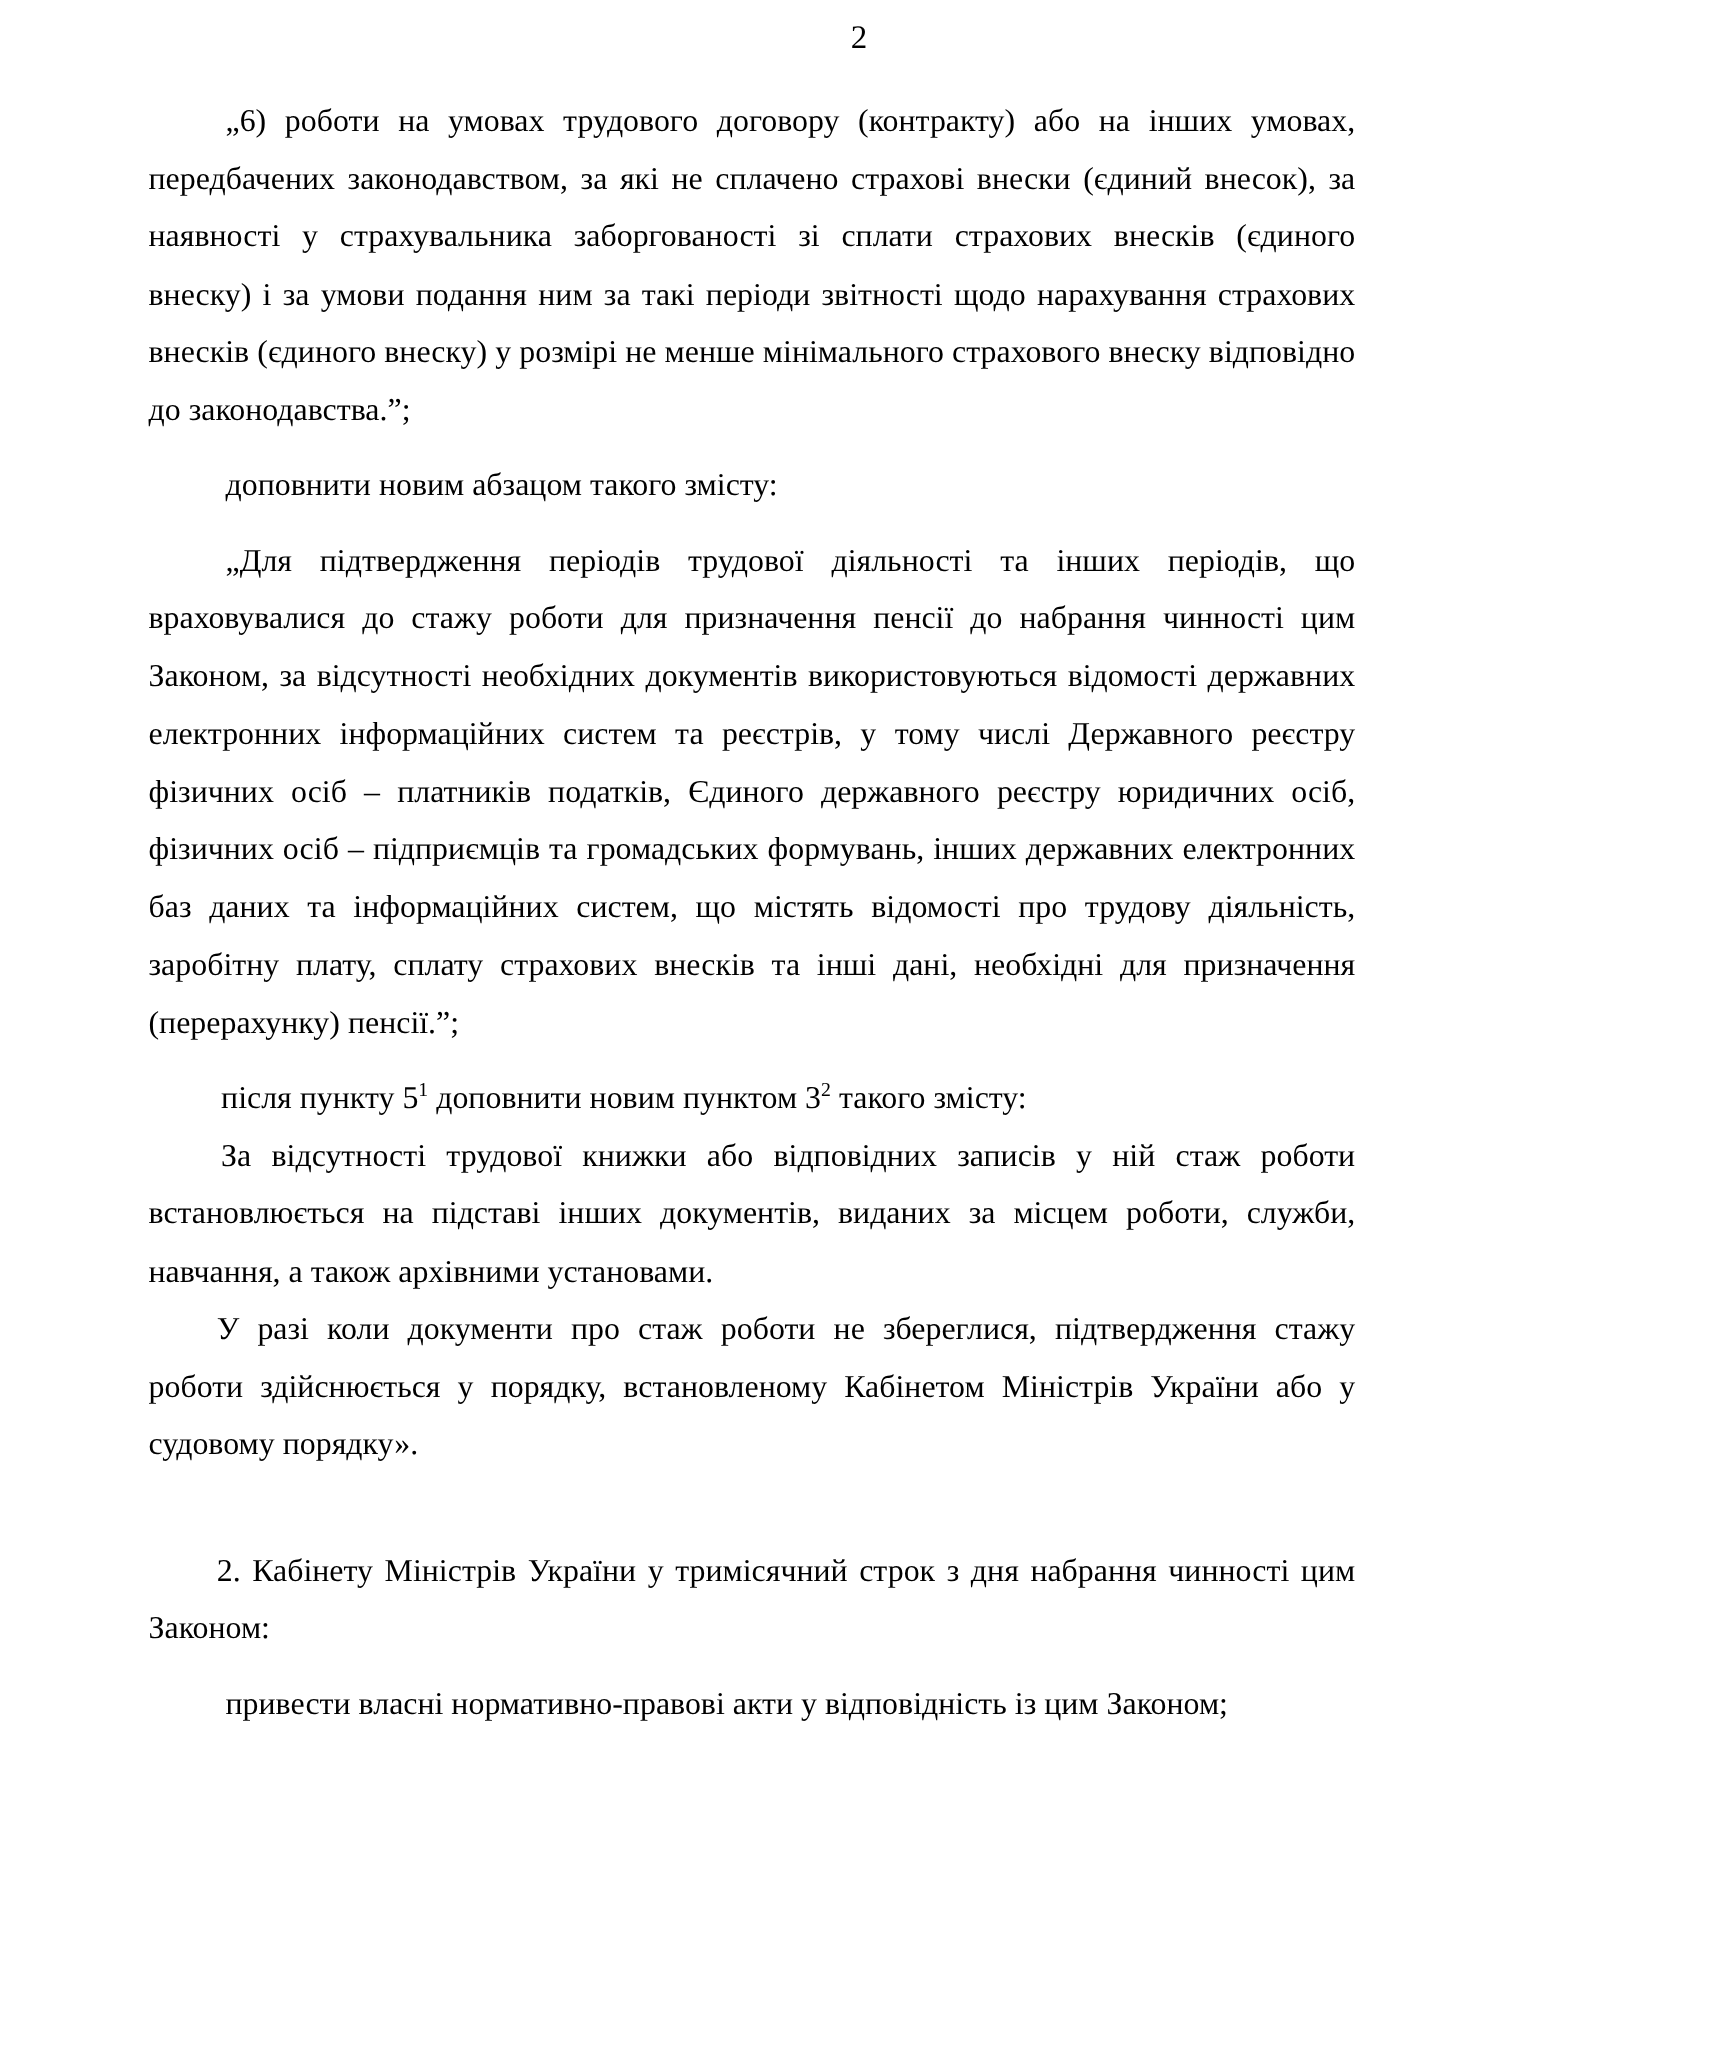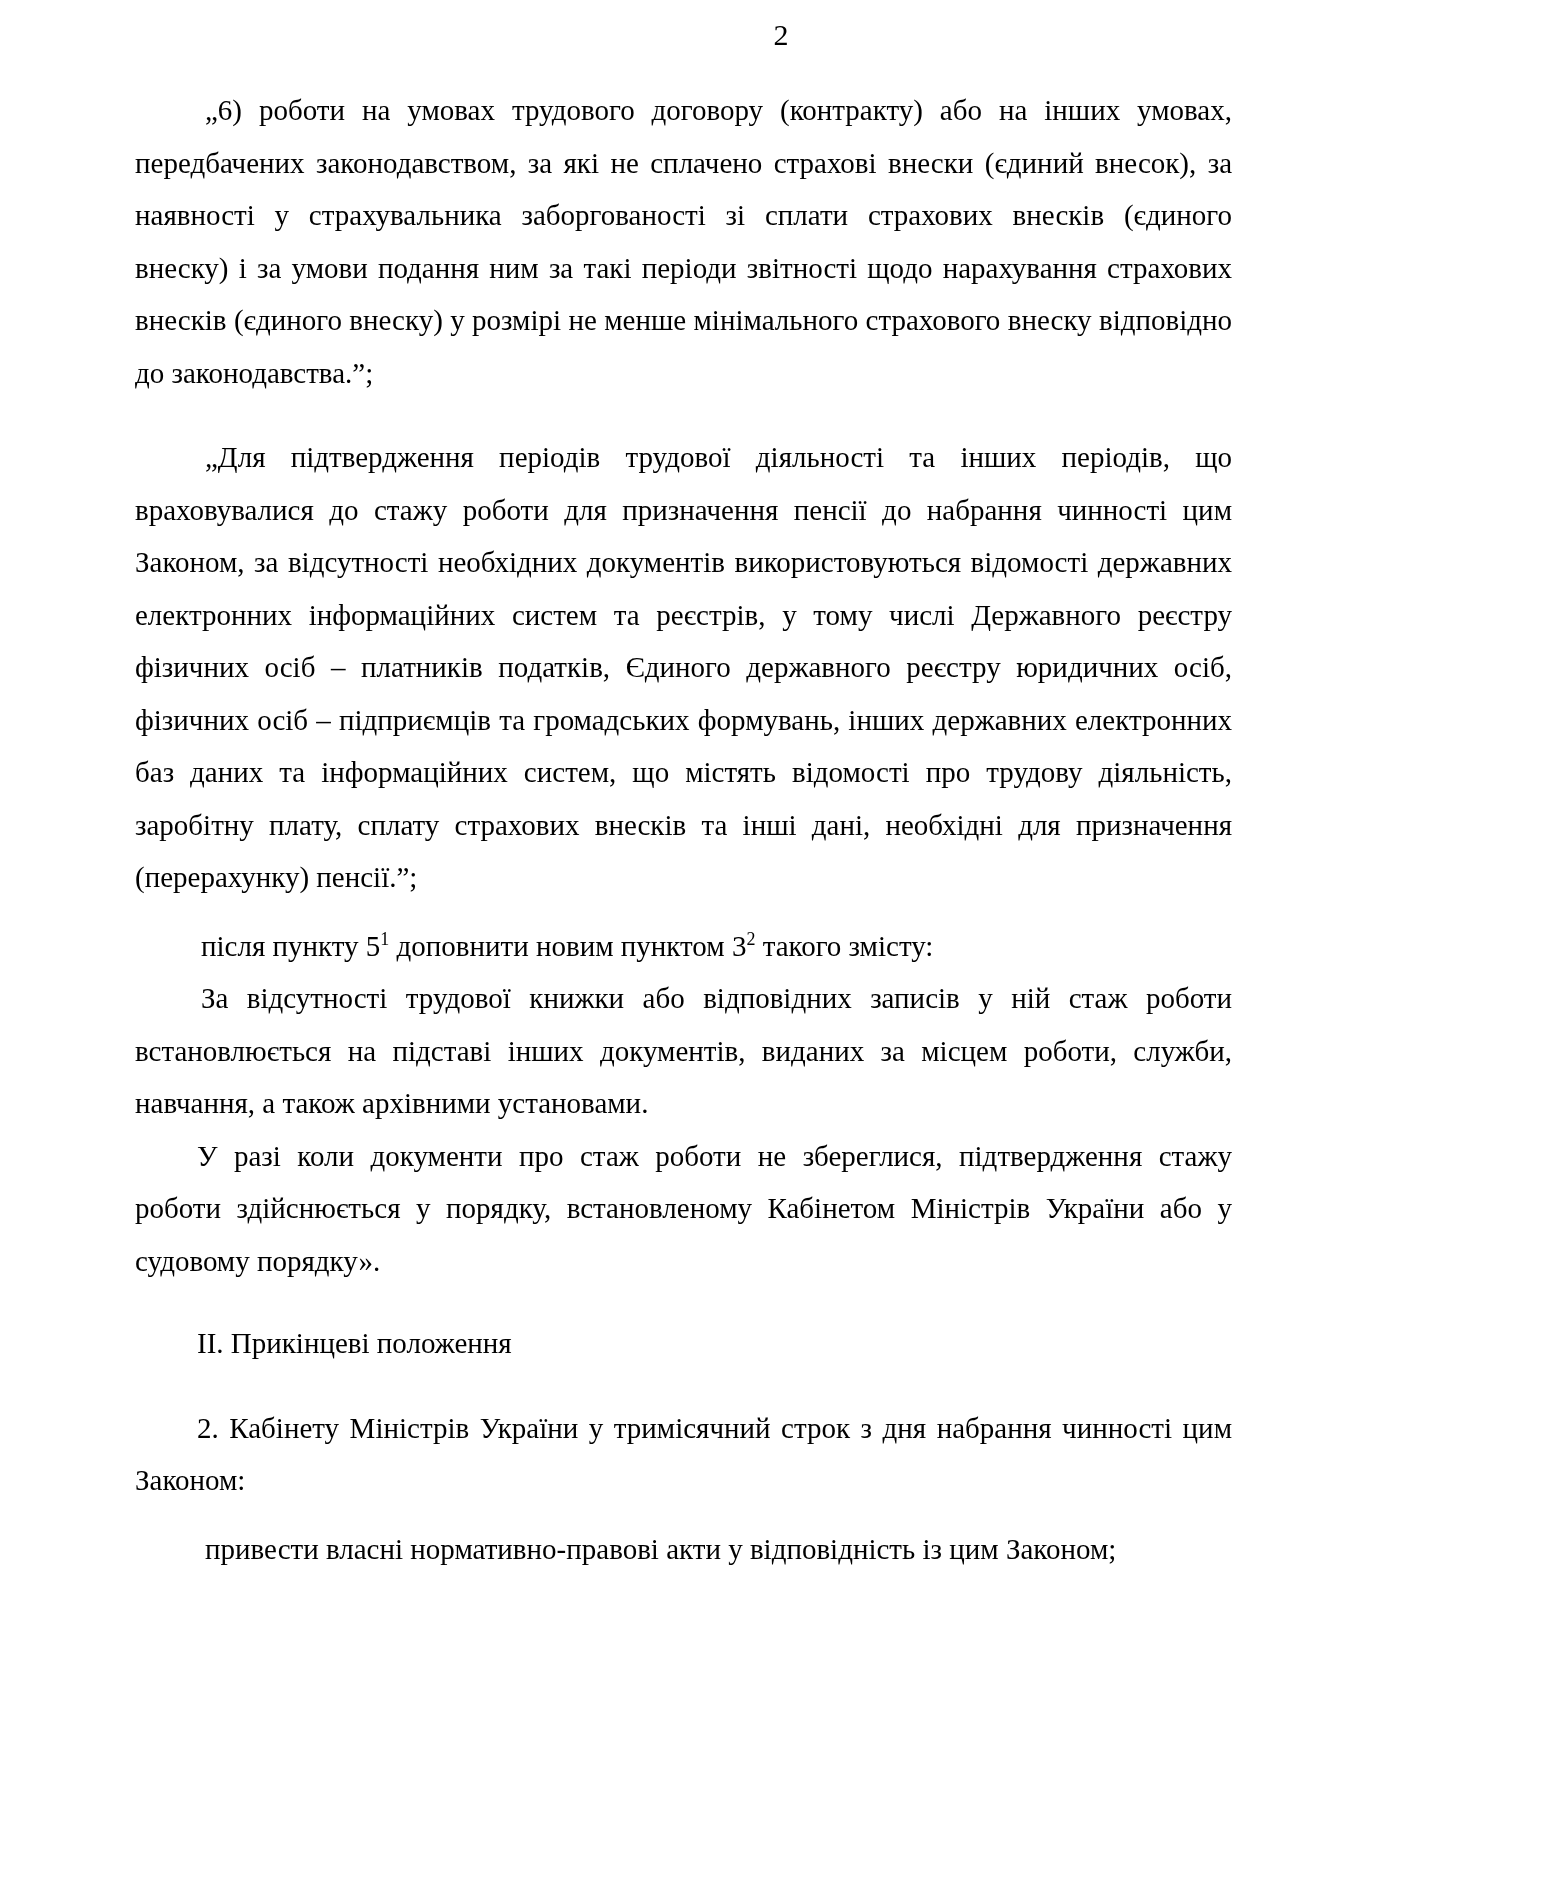--- a/index.html
+++ b/index.html
@@ -75,37 +75,37 @@
 <div class="page">
 
   <div class="page-number">2</div>
 
   <div class="body-text">
 
     <p class="para indent-lg">„6) роботи на умовах трудового договору (контракту) або на інших умовах, передбачених законодавством, за які не сплачено страхові внески (єдиний внесок), за наявності у страхувальника заборгованості зі сплати страхових внесків (єдиного внеску) і за умови подання ним за такі періоди звітності щодо нарахування страхових внесків (єдиного внеску) у розмірі не менше мінімального страхового внеску відповідно до законодавства.”;</p>
 
     <div class="gap-sm"></div>
 
+    <p class="para indent-lg flow">доповнити новим абзацом такого змісту:</p>
 
     <div class="gap-sm"></div>
 
     <p class="para indent-lg">„Для підтвердження періодів трудової діяльності та інших періодів, що враховувалися до стажу роботи для призначення пенсії до набрання чинності цим Законом, за відсутності необхідних документів використовуються відомості державних електронних інформаційних систем та реєстрів, у тому числі Державного реєстру фізичних осіб – платників податків, Єдиного державного реєстру юридичних осіб, фізичних осіб – підприємців та громадських формувань, інших державних електронних баз даних та інформаційних систем, що містять відомості про трудову діяльність, заробітну плату, сплату страхових внесків та інші дані, необхідні для призначення (перерахунку) пенсії.”;</p>
 
     <div class="gap-sm"></div>
 
     <p class="para indent-md flow"><span>після пункту 5</span><sup class="sup">1</sup><span> доповнити новим пунктом 3</span><sup class="sup">2</sup><span> такого змісту:</span></p>
 
 
     <p class="para indent-md">За відсутності трудової книжки або відповідних записів у ній стаж роботи встановлюється на підставі інших документів, виданих за місцем роботи, служби, навчання, а також архівними установами.</p>
 
     <p class="para indent-sm">У разі коли документи про стаж роботи не збереглися, підтвердження стажу роботи здійснюється у порядку, встановленому Кабінетом Міністрів України або у судовому порядку».</p>
 
     <div class="gap-md"></div>
 
-    <p class="para indent-sm flow">ІІ. Прикінцеві положення</p>
 
     <div class="gap-sm"></div>
 
 
     <div class="gap-sm"></div>
 
     <p class="para indent-sm">2. Кабінету Міністрів України у тримісячний строк з дня набрання чинності цим Законом:</p>
 
     <div class="gap-sm"></div>
 

